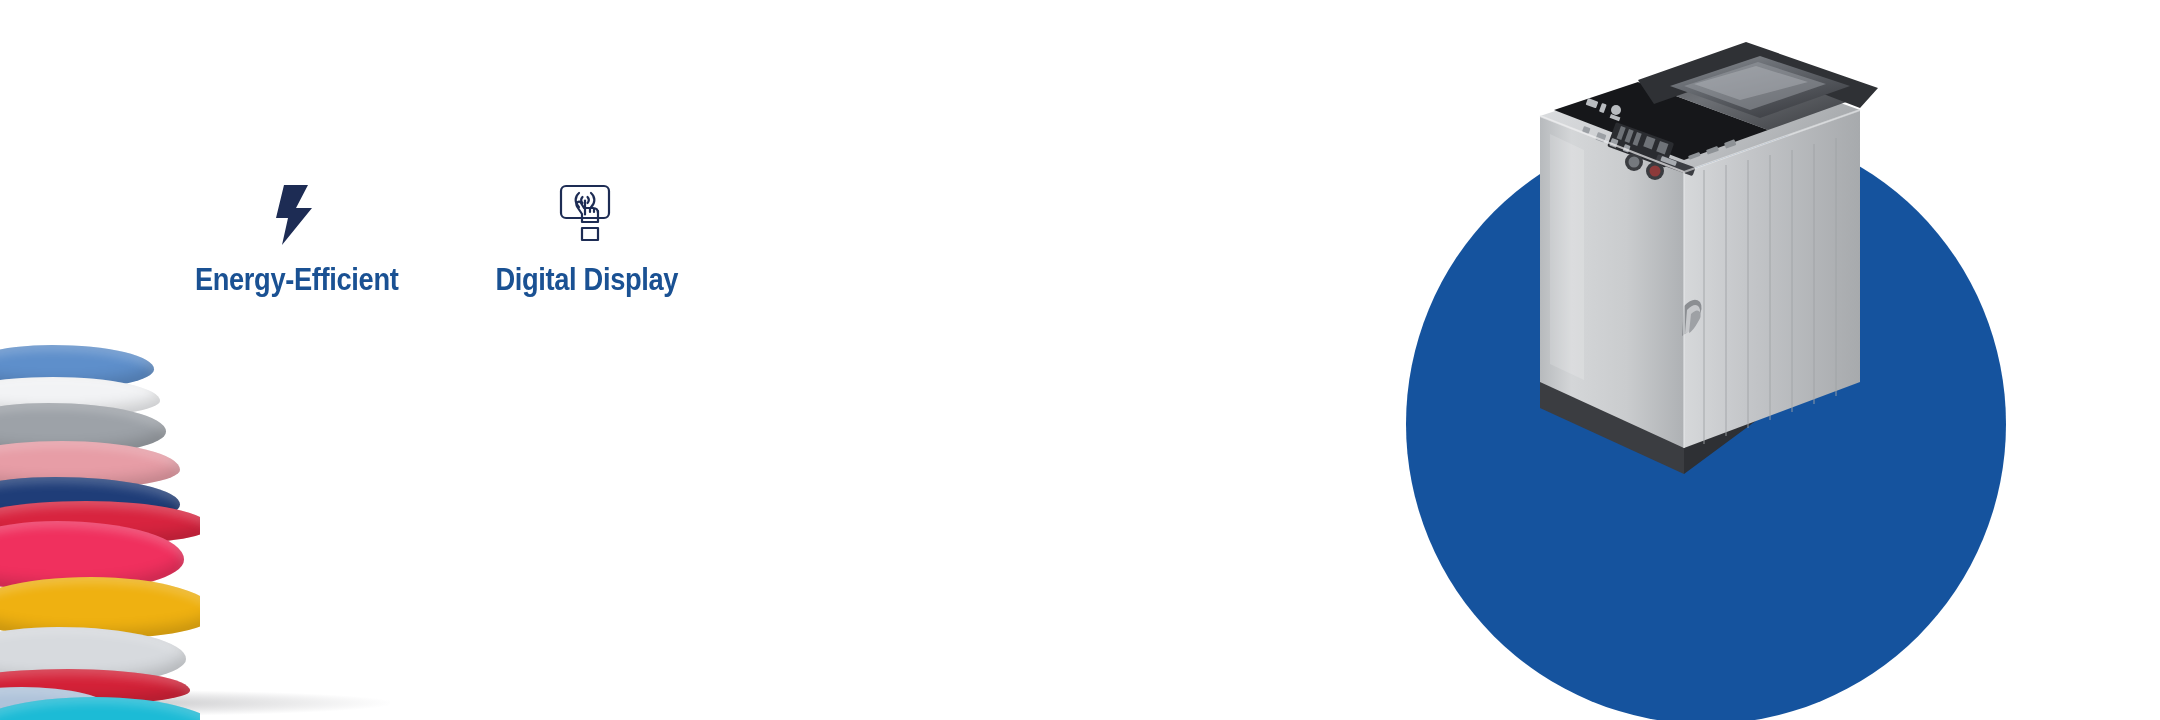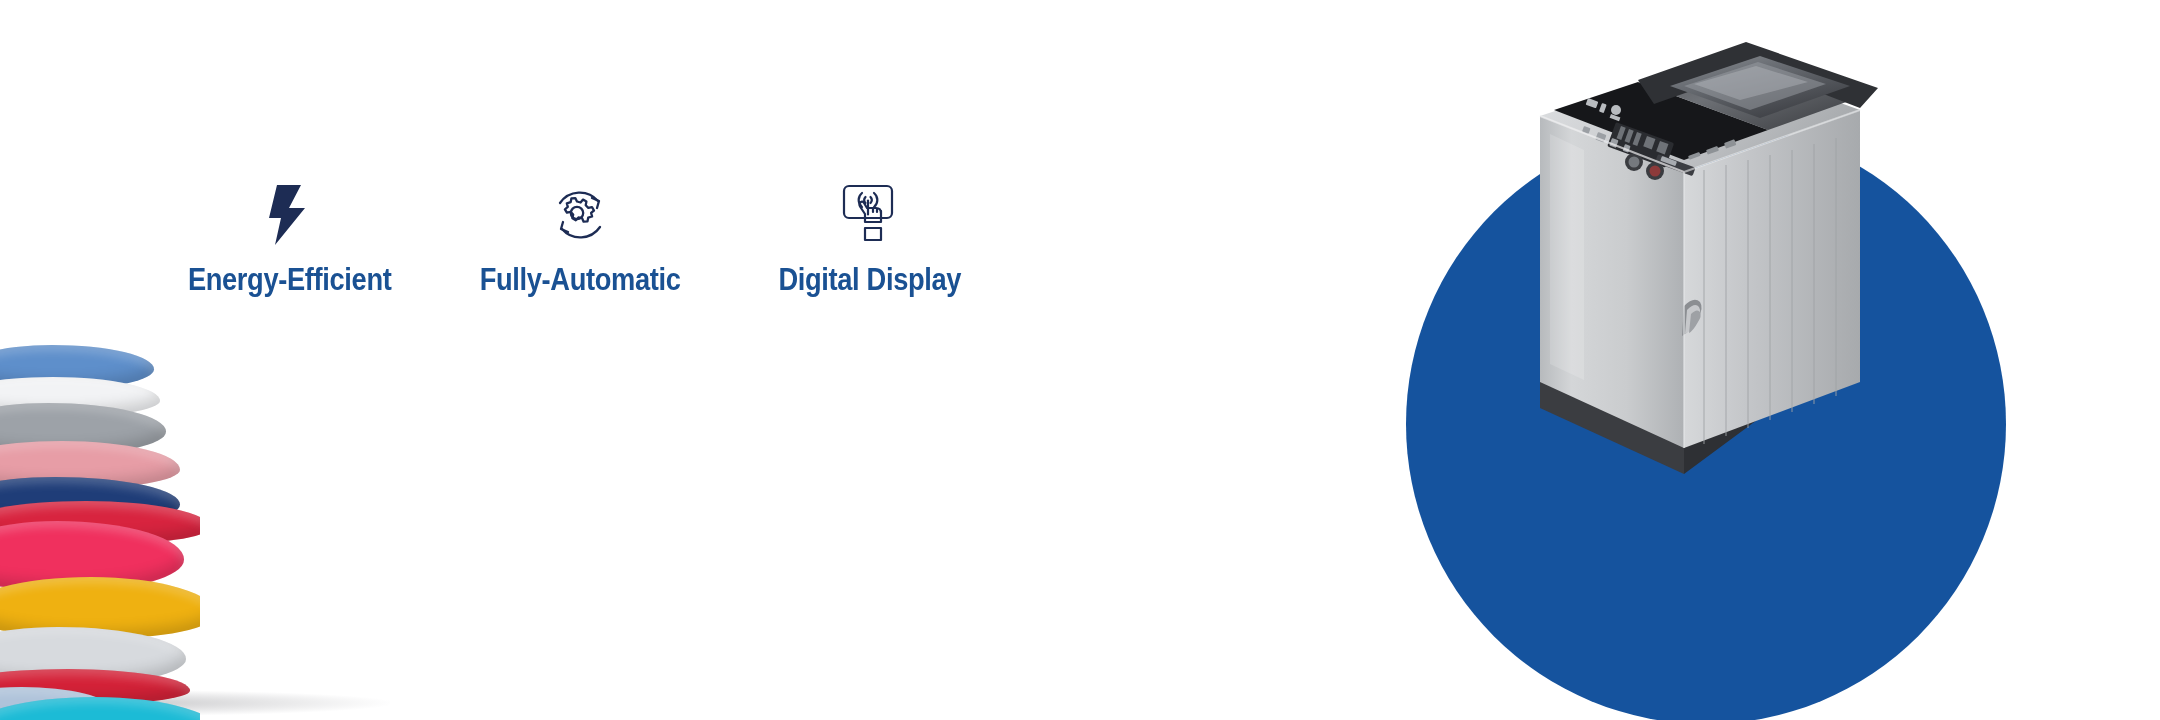--- a/index.html
+++ b/index.html
@@ -19,21 +19,21 @@
   }
   .cloth{position:absolute;left:0;border-radius:48% 52% 46% 54%/60% 55% 45% 40%;}
   .cloth.b{border-radius:50% 50% 48% 52%/55% 60% 40% 45%;}
   #pile-shadow{
     position:absolute;left:-40px;top:690px;width:430px;height:26px;
     background:radial-gradient(ellipse at 35% 50%, rgba(120,120,125,.40) 0%, rgba(150,150,155,.18) 48%, rgba(255,255,255,0) 72%);
   }
 
   
   #feature-grid{
-    position:absolute;left:145px;top:178px;width:1160px;
+    position:absolute;left:152px;top:178px;width:1160px;
     display:grid;grid-template-columns:repeat(4,290px);
     grid-auto-rows:172px;
   }
   .feature{
     display:flex;flex-direction:column;align-items:center;justify-content:flex-start;
     padding-top:4px;
   }
   .feature-icon{height:66px;display:flex;align-items:center;justify-content:center;}
   .feature-icon svg{display:block;}
   .feature-label{
@@ -81,33 +81,20 @@
     <div class="feature">
       <div class="feature-icon">
         <svg width="46" height="62" viewBox="0 0 46 62">
           <path d="M26 1 H10 L2 34 H14 L8 61 L38 24 H22 L34 1 Z" fill="#1D2C54"></path>
         </svg>
       </div>
       <div class="feature-label nb">Energy-Efficient</div>
     </div>
 
 
-    <div class="feature">
-      <div class="feature-icon">
-        <svg width="64" height="64" viewBox="0 0 64 64" fill="none" stroke="#1D2C54" stroke-width="2.3" stroke-linecap="round" stroke-linejoin="round">
-          <path d="M12 20 A24 24 0 0 1 50 18"></path>
-          <path d="M44 15 l7 3 -2 7"></path>
-          <path d="M52 44 A24 24 0 0 1 14 46"></path>
-          <path d="M20 49 l-7 -3 2 -7"></path>
-          <path d="M32 20.5 l3.6 1 2.4-2.9 3.4 2-.7 3.7 2.6 2.6 3.7-.8 2 3.4-2.9 2.4 1 3.6-3.9 1.2-.7 3.7-3.9.3-1.5-3.5-3.7-.7-2.6 2.7-3.4-2 .8-3.7-2.6-2.6-3.7.8-2-3.4 2.9-2.4-1-3.6 3.9-1.2.7-3.7 3.9-.3z" transform="translate(-3,-2)"></path>
-          <circle cx="29" cy="30" r="6.2"></circle>
-        </svg>
-      </div>
-      <div class="feature-label nb">Fully-Automatic</div>
-    </div>
 
 
 
     <div class="feature">
       <div class="feature-icon">
         <svg width="64" height="66" viewBox="0 0 64 66" fill="none" stroke="#1D2C54" stroke-width="2.2" stroke-linecap="round" stroke-linejoin="round">
           <rect x="6" y="4" width="48" height="32" rx="5"></rect>
           <path d="M24 11 a9 9 0 0 0 0 14 M36 11 a9 9 0 0 1 0 14"></path>
           <path d="M27.5 15 a4.5 4.5 0 0 0 0 6 M32.5 15 a4.5 4.5 0 0 1 0 6"></path>
           <path d="M30 18.5 v14"></path>

